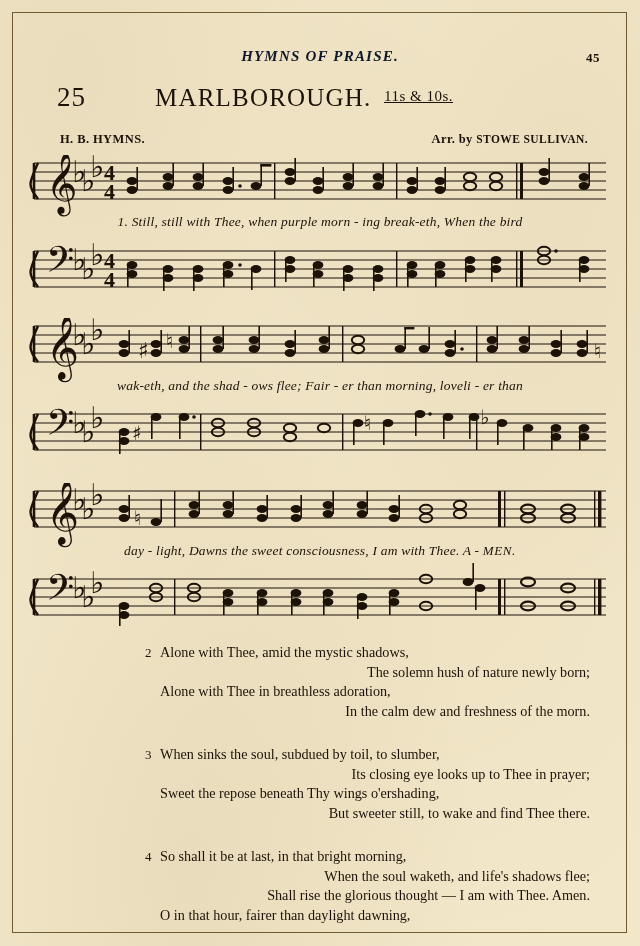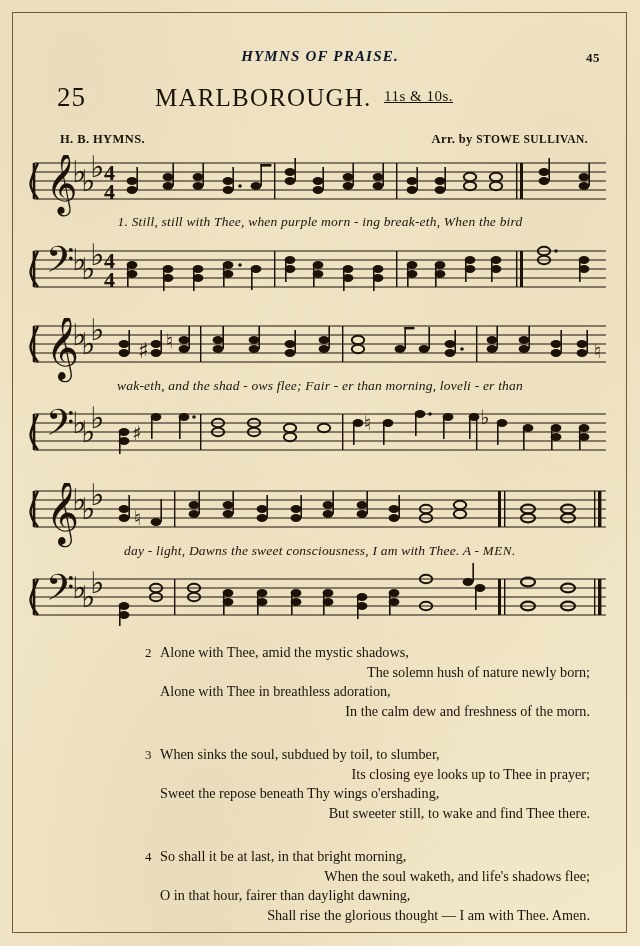--- a/index.html
+++ b/index.html
@@ -612,18 +612,18 @@
       <div class="vline">When sinks the soul, subdued by toil, to slumber,</div>
       <div class="vline ind">Its closing eye looks up to Thee in prayer;</div>
       <div class="vline">Sweet the repose beneath Thy wings o'ershading,</div>
       <div class="vline ind">But sweeter still, to wake and find Thee there.</div>
     </div>
 
     <div class="verse">
       <span class="verse-num">4</span>
       <div class="vline">So shall it be at last, in that bright morning,</div>
       <div class="vline ind">When the soul waketh, and life's shadows flee;</div>
+      <div class="vline ind">Shall rise the glorious thought — I am with Thee.   Amen.</div>
       <div class="vline">O in that hour, fairer than daylight dawning,</div>
-      <div class="vline ind">Shall rise the glorious thought — I am with Thee.   Amen.</div>
     </div>
 
   </div>
 </div>
 
 </body></html>

